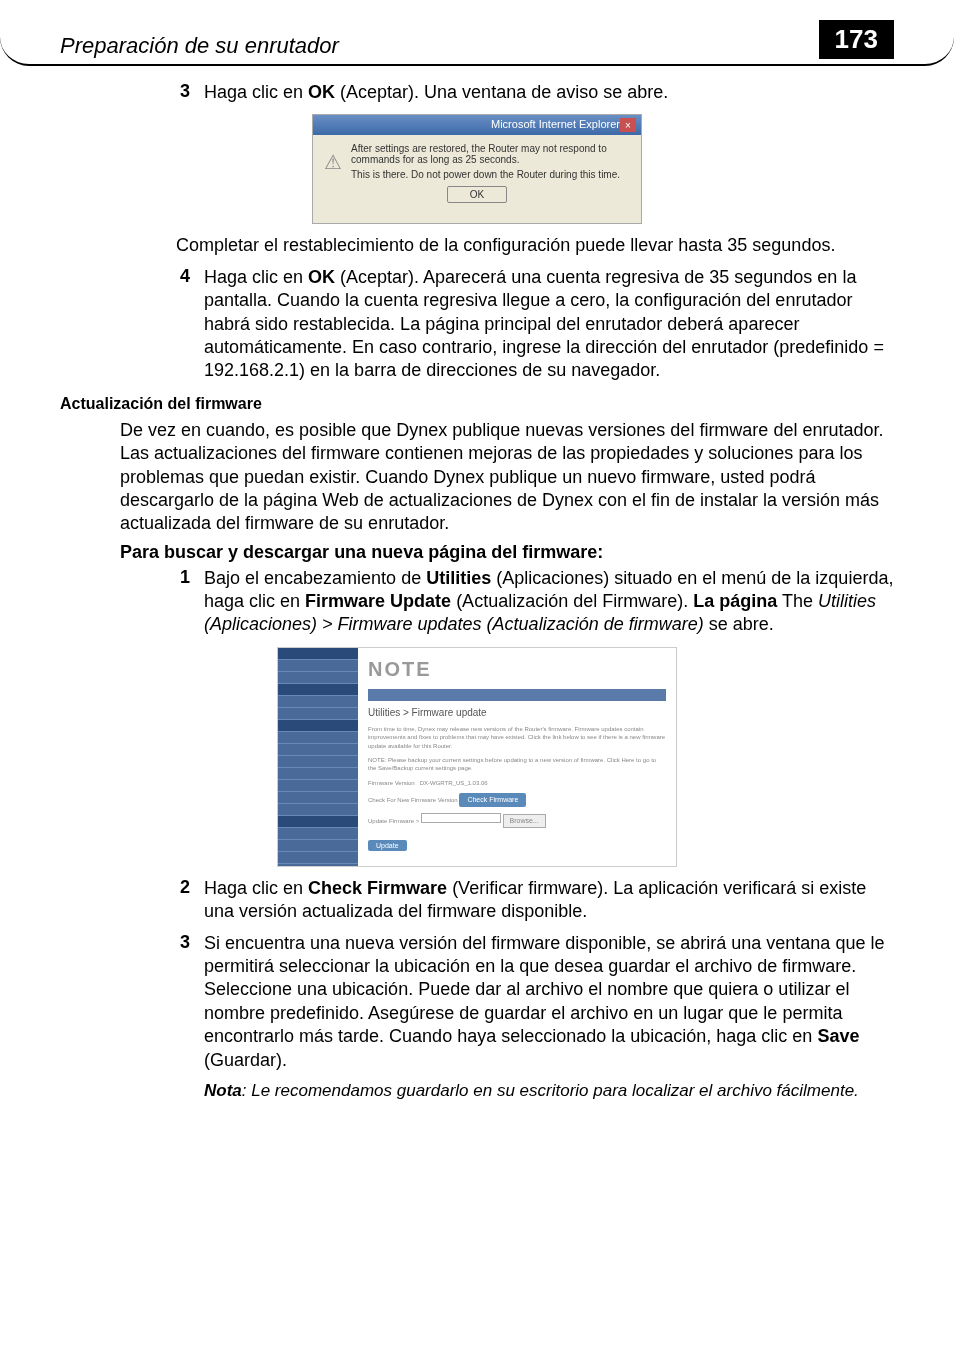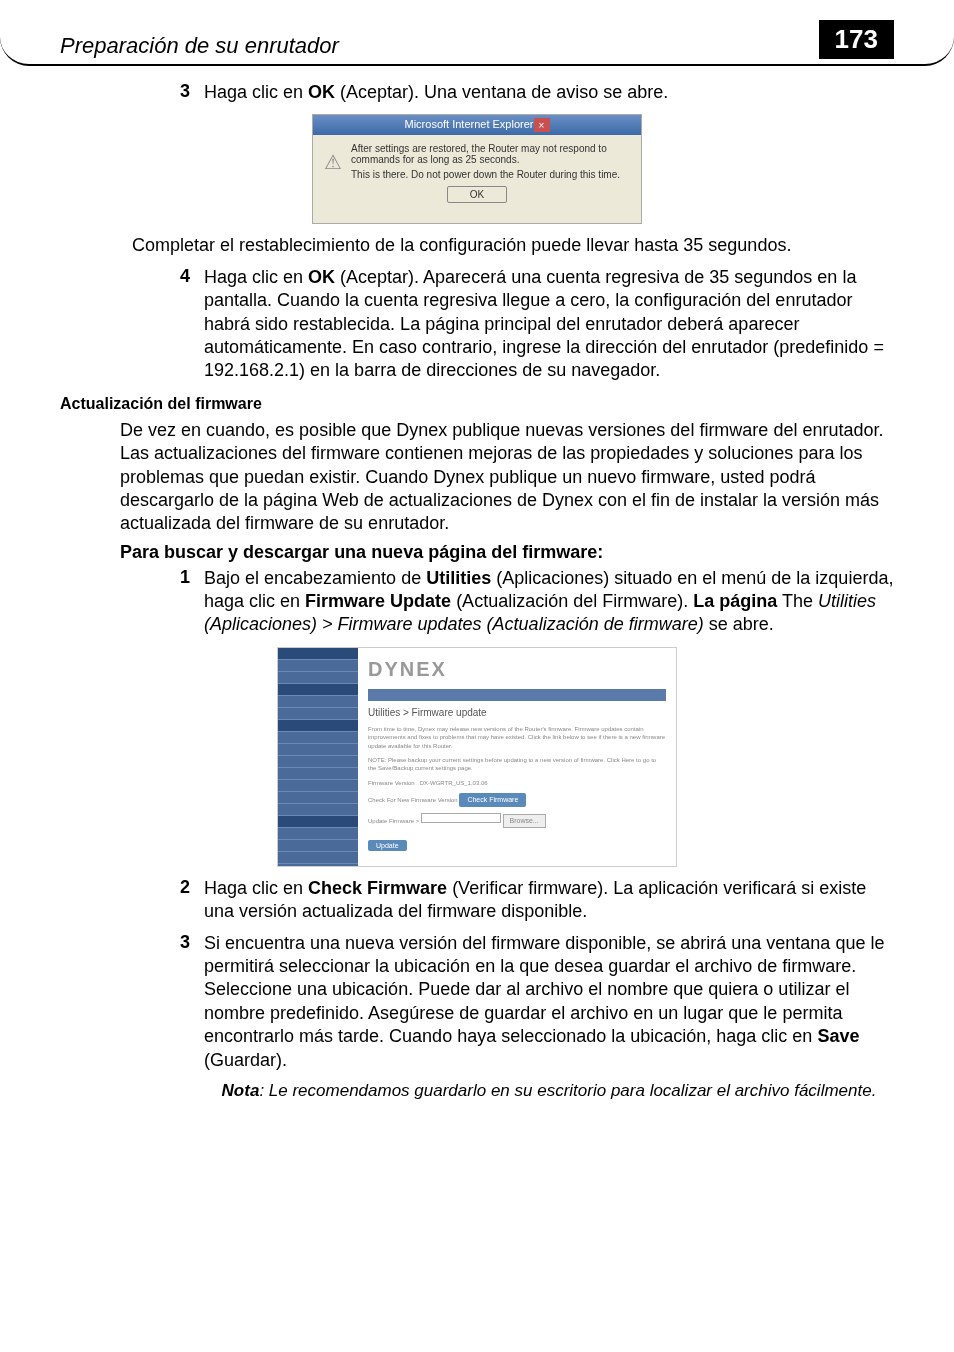--- a/index.html
+++ b/index.html
@@ -63,21 +63,21 @@
       width: 330px;
       height: 110px;
       margin: 10px auto;
     }
     .dialog-titlebar {
       background: linear-gradient(#6a8fc4, #3c6aa8);
       color: #fff;
       font-size: 11px;
       padding: 3px 5px;
       display: flex;
-      justify-content: center;
+      justify-content: flex-end;
       font-family: Tahoma, sans-serif;
     }
     .dialog-close {
       background: #c85050;
       width: 16px;
       height: 14px;
       display: flex;
       align-items: center;
       justify-content: center;
       font-size: 10px;
@@ -109,21 +109,21 @@
       background: #ece9d8;
       padding: 2px 20px;
       font-size: 10px;
       margin: 6px auto 0;
       display: block;
       width: 60px;
       text-align: center;
       border-radius: 2px;
     }
     .inset-text {
-      margin-left: 72px;
+      margin-left: 116px;
       font-size: 18px;
       line-height: 1.3;
       margin-bottom: 8px;
     }
     .section-heading {
       font-weight: bold;
       font-size: 16px;
       margin: 12px 0 6px 0;
     }
     .body-para {
@@ -197,21 +197,20 @@
       background: #eee;
       font-size: 7px;
       padding: 1px 6px;
       display: inline-block;
     }
     .note-line {
       margin-left: 144px;
       font-size: 17px;
       font-style: italic;
       line-height: 1.3;
-      text-align: center;
     }
     .note-line .bold-italic { font-weight: bold; font-style: italic; }
     em.page-ref { font-style: italic; }
   </style>
 </head>
 <body>
 
 <div class="header">
   <div class="header-title">Preparación de su enrutador</div>
   <div class="page-number-box">173</div>
@@ -278,21 +277,21 @@
         <div class="sidebar-stripe"></div>
         <div class="sidebar-stripe"></div>
       <div class="sidebar-stripe"></div>
         <div class="sidebar-stripe"></div>
         <div class="sidebar-stripe dark"></div>
       <div class="sidebar-stripe"></div>
         <div class="sidebar-stripe"></div>
         <div class="sidebar-stripe"></div>
     </div>
     <div class="screenshot-main">
-      <div class="logo-text">DYNEX</div>
+      <div class="logo-text">NOTE</div>
       <div class="blue-bar"></div>
       <div class="section-title-sm">Utilities &gt; Firmware update</div>
       <div class="tiny-text">From time to time, Dynex may release new versions of the Router's firmware. Firmware updates contain improvements and fixes to problems that may have existed. Click the link below to see if there is a new firmware update available for this Router.</div>
       <div class="tiny-text">NOTE: Please backup your current settings before updating to a new version of firmware. Click Here to go to the Save/Backup current settings page.</div>
       <div class="tiny-text">
         <span>Firmware Version</span>&nbsp;&nbsp;&nbsp;<span>DX-WGRTR_US_1.03.06</span>
       </div>
       <div class="tiny-text">
         <span>Check For New Firmware Version</span>&nbsp;<span class="tiny-button">Check Firmware</span>
       </div>

